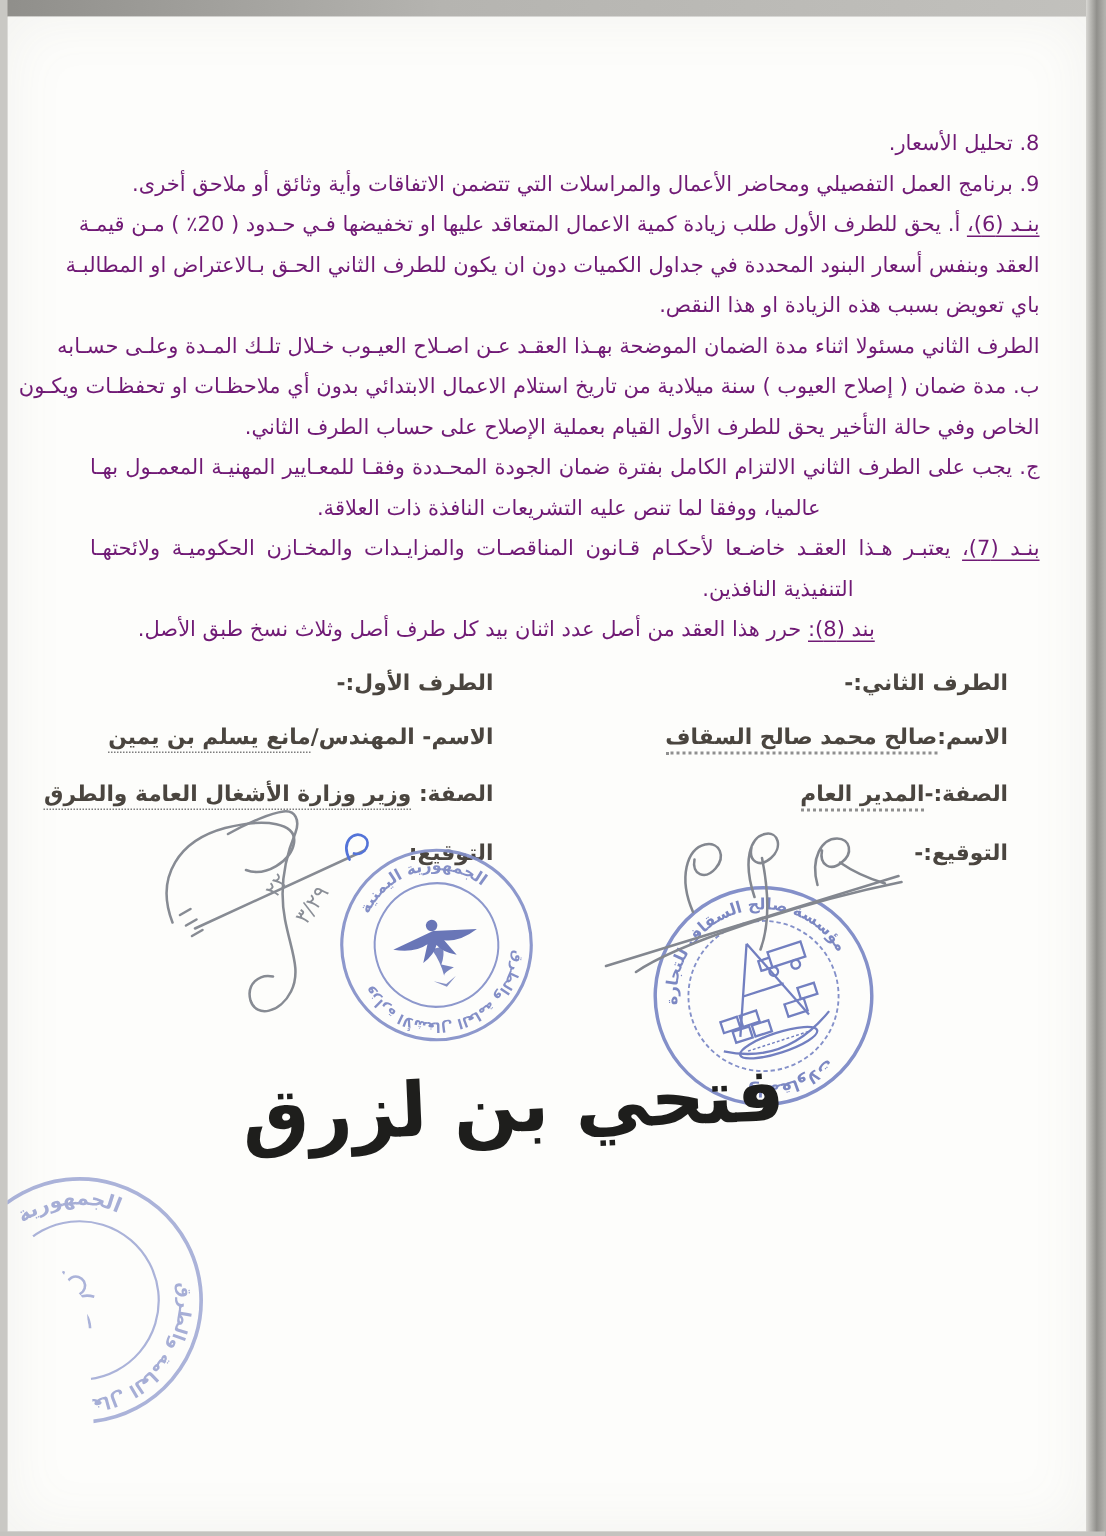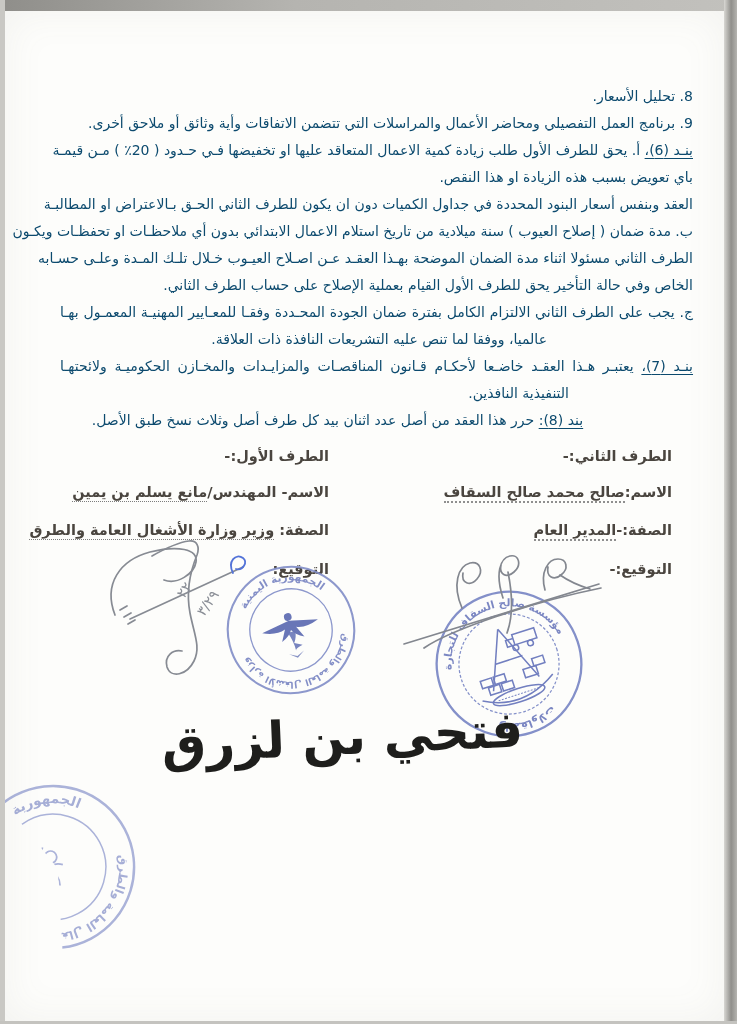--- a/index.html
+++ b/index.html
@@ -8,21 +8,21 @@
   .edge{position:absolute;}
   #edge-top{left:0;top:0;width:737px;height:11px;background:linear-gradient(90deg,#8f8e8a,#b5b4b0 40%,#c2c1bd);}
   #edge-right{right:0;top:0;width:13px;height:1024px;background:linear-gradient(90deg,#d8d7d3,#908f8b 55%,#b5b4b0);}
   #edge-left{left:0;top:0;width:5px;height:1024px;background:#c9c8c4;}
   #edge-bottom{left:0;bottom:0;width:737px;height:3px;background:#c4c3bf;}
   
   #page{position:absolute;left:5px;top:11px;right:13px;bottom:3px;background:#fdfdfb;overflow:hidden;
         box-shadow:inset 0 0 40px rgba(120,115,105,.08);}
   
   #doc-body{position:absolute;left:55px;top:72px;width:633px;direction:rtl;
-            color:#0c4a6e;font-size:14px;}
+            color:#701a75;font-size:14px;}
   .dline{line-height:27px;height:27px;white-space:nowrap;overflow:visible;}
   .jl{text-align:justify;text-align-last:justify;}
   .rl{text-align:right;}
   .clause-label{text-decoration:underline;text-underline-offset:3px;}
   
   .sig-col{position:absolute;direction:rtl;text-align:right;color:#4a453f;font-weight:bold;font-size:14.5px;}
   #sig-col-right{top:437px;left:445px;width:222px;}
   #sig-col-left{top:437px;left:87px;width:237px;}
   .sig-row{position:absolute;right:0;white-space:nowrap;}
   .r0{top:0;margin-left:32px;} .r1{top:36px;} .r2{top:74px;margin-left:40px;} .r3{top:113px;}
@@ -49,25 +49,25 @@
   <div class="edge" id="edge-right"></div>
   <div class="edge" id="edge-bottom"></div>
 
   <div id="page">
 
     <div id="doc-body">
       <div class="dline rl">8. تحليل الأسعار.</div>
       <div class="dline rl">9. برنامج العمل التفصيلي ومحاضر الأعمال والمراسلات التي تتضمن الاتفاقات وأية وثائق أو ملاحق أخرى.</div>
 
       <div class="dline jl"><span class="clause-label">بنـد (6)،</span> <span>أ. يحق للطرف الأول طلب زيادة كمية الاعمال المتعاقد عليها او تخفيضها فـي حـدود ( 20٪ ) مـن قيمـة</span></div>
+      <div class="dline jl">العقد وبنفس أسعار البنود المحددة في جداول الكميات دون ان يكون للطرف الثاني الحـق بـالاعتراض او المطالبـة</div>
       <div class="dline rl">باي تعويض بسبب هذه الزيادة او هذا النقص.</div>
-      <div class="dline jl">العقد وبنفس أسعار البنود المحددة في جداول الكميات دون ان يكون للطرف الثاني الحـق بـالاعتراض او المطالبـة</div>
 
+      <div class="dline jl">الطرف الثاني مسئولا اثناء مدة الضمان الموضحة بهـذا العقـد عـن اصـلاح العيـوب خـلال تلـك المـدة وعلـى حسـابه</div>
       <div class="dline jl">ب. مدة ضمان ( إصلاح العيوب ) سنة ميلادية من تاريخ استلام الاعمال الابتدائي بدون أي ملاحظـات او تحفظـات ويكـون</div>
-      <div class="dline jl">الطرف الثاني مسئولا اثناء مدة الضمان الموضحة بهـذا العقـد عـن اصـلاح العيـوب خـلال تلـك المـدة وعلـى حسـابه</div>
       <div class="dline rl">الخاص وفي حالة التأخير يحق للطرف الأول القيام بعملية الإصلاح على حساب الطرف الثاني.</div>
 
       <div class="dline jl">ج. يجب على الطرف الثاني الالتزام الكامل بفترة ضمان الجودة المحـددة وفقـا للمعـايير المهنيـة المعمـول بهـا</div>
       <div class="dline rl" style="padding-left:0;padding-right:146px;">عالميا، ووفقا لما تنص عليه التشريعات النافذة ذات العلاقة.</div>
 
       <div class="dline jl"><span class="clause-label">بنـد (7)،</span> <span>يعتبـر هـذا العقـد خاضـعا لأحكـام قـانون المناقصـات والمزايـدات والمخـازن الحكوميـة ولائحتهـا</span></div>
       <div class="dline rl" style="padding-right:124px;">التنفيذية النافذين.</div>
 
       <div class="dline rl" style="padding-right:78px;text-align:center;"><span class="clause-label">بند (8):</span> <span>حرر هذا العقد من أصل عدد اثنان بيد كل طرف أصل وثلاث نسخ طبق الأصل.</span></div>
     </div>

